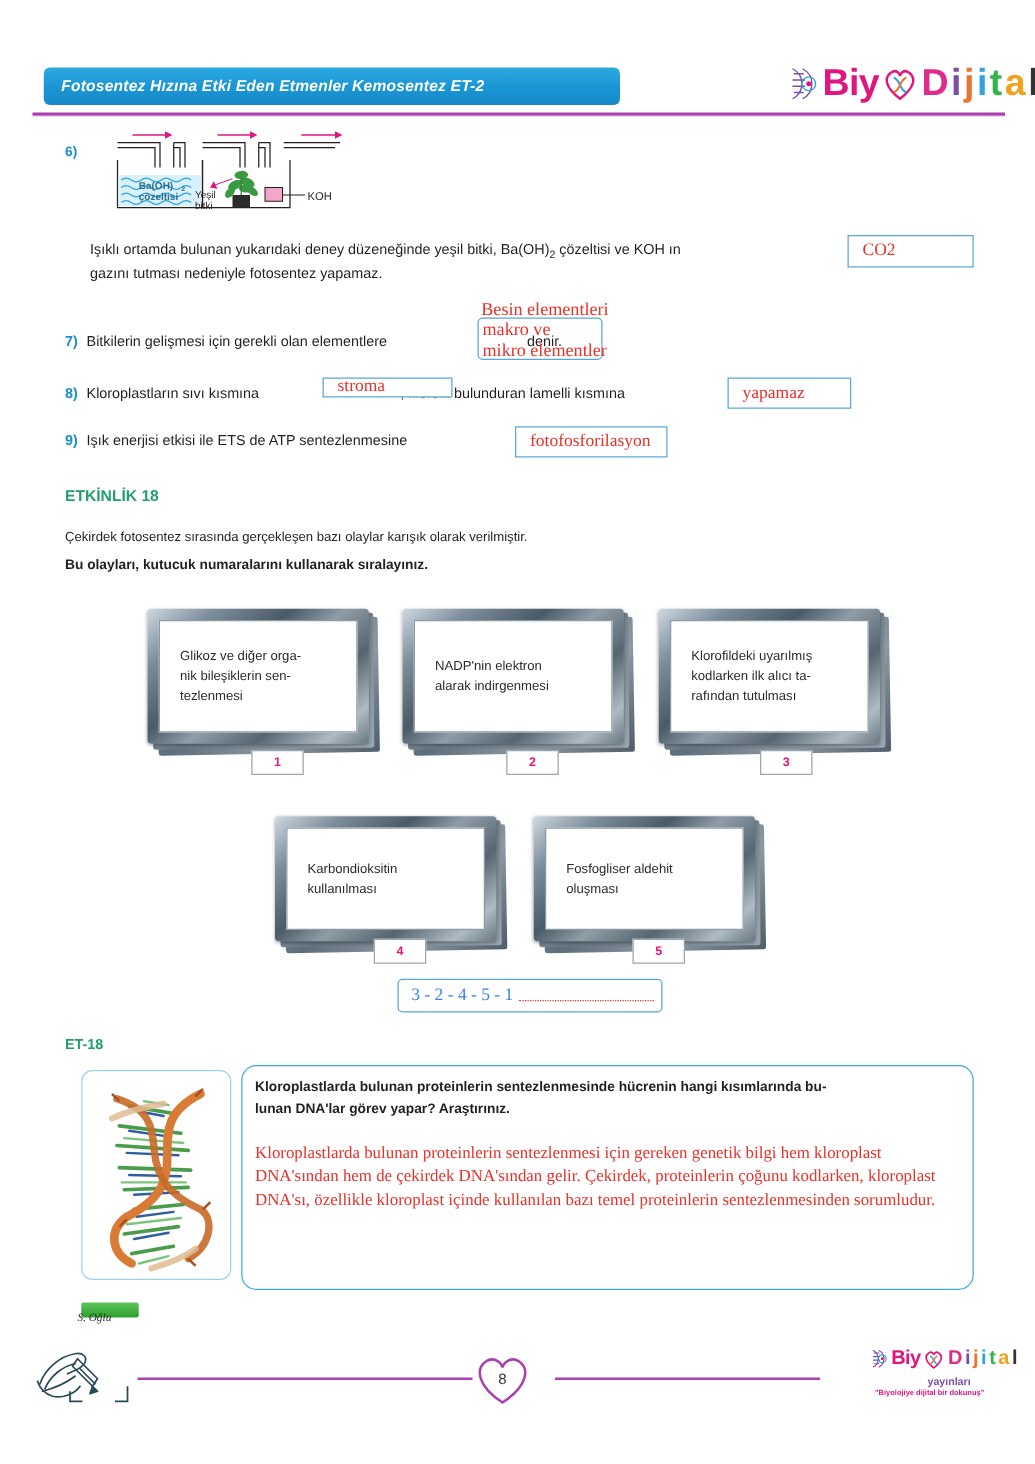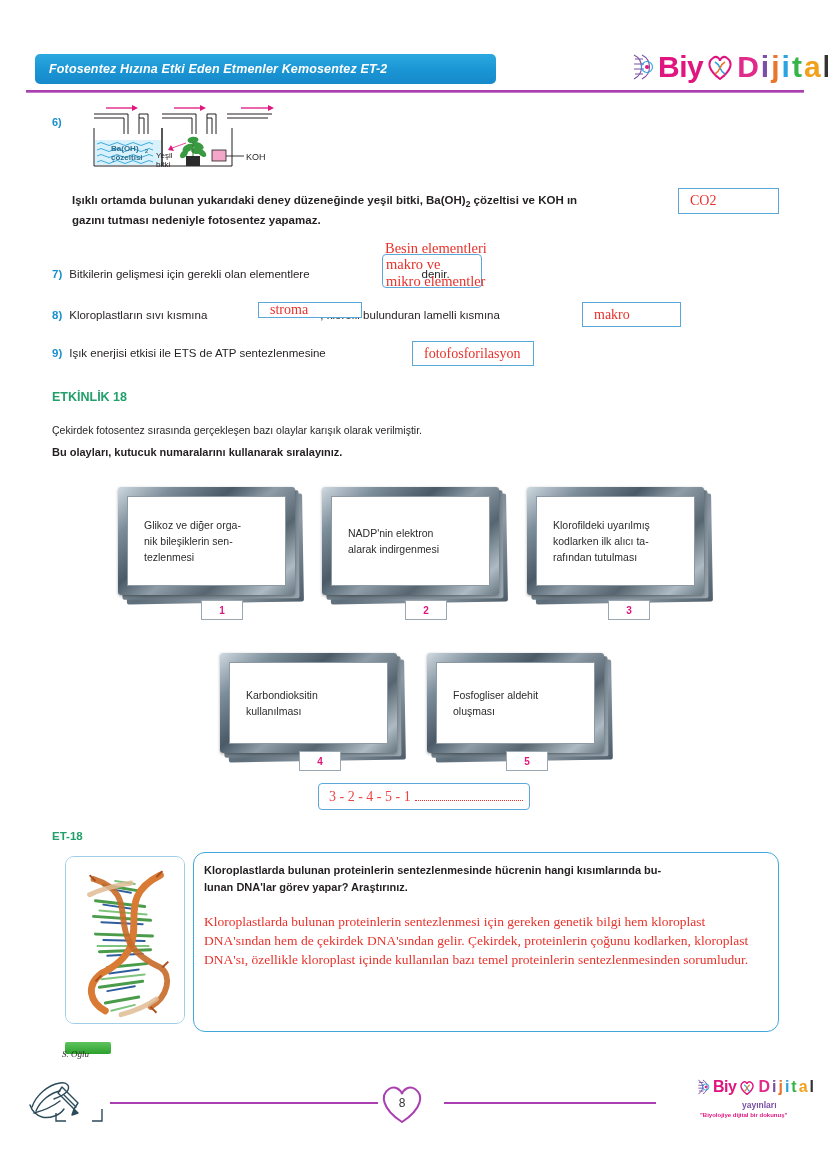--- a/index.html
+++ b/index.html
@@ -40,21 +40,21 @@
   .l-d { color:#e02b8a; } .l-i1{ color:#7b4fa5; } .l-j{ color:#e8762c; }
   .l-i2{ color:#2ea3dd; } .l-t{ color:#35b44a; } .l-a{ color:#f0a21c; } .l-l{ color:#333; }
 
   
   .q6-num {
     position:absolute; left:52px; top:116px; font-size:11px; color:#1a8fce; font-weight:bold;
   }
   .diagram { position:absolute; left:76px; top:104px; width:225px; height:68px; }
 
   
-  .body-txt { position:absolute; font-size:11.5px; color:#231f20; line-height:1.65;font-weight:bold; }
+  .body-txt { position:absolute; font-size:11.5px; color:#231f20; line-height:1.65; }
   .q6-text { left:72px; top:191px; width:600px; }
   .sub { font-size:8.5px; vertical-align: sub; }
 
   .ans-box {
     position:absolute; border:1px solid #5aa8d8; border-radius:0;
     background:#fff; color:#e8312a; font-family:"Liberation Serif", serif;
     font-size:14px; display:flex; align-items:center; padding-left:11px;
   }
 
   .qrow { position:absolute; font-size:11.5px; color:#231f20; display:flex; align-items:center; }
@@ -93,21 +93,21 @@
     position:absolute; width:42px; height:20px; border:1px solid #9aa7b0; background:#fff;
     display:flex; align-items:center; justify-content:center;
     font-size:10px; color:#e0157f; font-weight:bold;
   }
 
   .seq-box {
     position:absolute; left:318px; top:783px; width:212px; height:27px;
     border:1px solid #5aa8d8; border-radius:4px; background:#fff;
     display:flex; align-items:center; padding-left:10px;
   }
-  .seq-txt { color:#ef4444; font-family:"Liberation Serif", serif; font-size:14px;text-align:right; }
+  .seq-txt { color:#3b82f6; font-family:"Liberation Serif", serif; font-size:14px;text-align:right; }
   .seq-dots { flex:1; border-bottom:1px dotted #e8312a; margin:0 6px 2px 4px; height:10px; }
 
   
   .et18-label { position:absolute; left:52px; top:830px; color:#22a06b; font-weight:bold; font-size:11.5px; }
   .dna-card {
     position:absolute; left:65px; top:856px; width:120px; height:168px;
     border:1px solid #9fcfe8; border-radius:9px; background:#fff; overflow:hidden;
   }
   .et18-box {
     position:absolute; left:193px; top:852px; width:586px; height:180px;
@@ -261,21 +261,21 @@
 
   <div class="qrow" style="left:52px; top:309px;">
     <span class="qnum">8)</span>
     <span>Kloroplastların sıvı kısmına</span>
     <span style="display:inline-block;width:113px;"></span>
     <span>, klorofil bulunduran lamelli kısmına</span>
     <span style="display:inline-block;width:105px;"></span>
     <span>denir.</span>
   </div>
   <div class="ans-box" style="left:258px; top:302px; width:104px; height:16px;">stroma</div>
-  <div class="ans-box" style="left:582px; top:302px; width:99px; height:25px;">makro</div>
+  <div class="ans-box" style="left:582px; top:302px; width:99px; height:25px;">yapamaz</div>
 
   <div class="qrow" style="left:52px; top:347px;">
     <span class="qnum">9)</span>
     <span>Işık enerjisi etkisi ile ETS de ATP sentezlenmesine</span>
     <span style="display:inline-block;width:132px;"></span>
     <span>denir.</span>
   </div>
   <div class="ans-box" style="left:412px; top:341px; width:122px; height:25px;">fotofosforilasyon</div>
 
   <div class="etk-title">ETKİNLİK 18</div>

